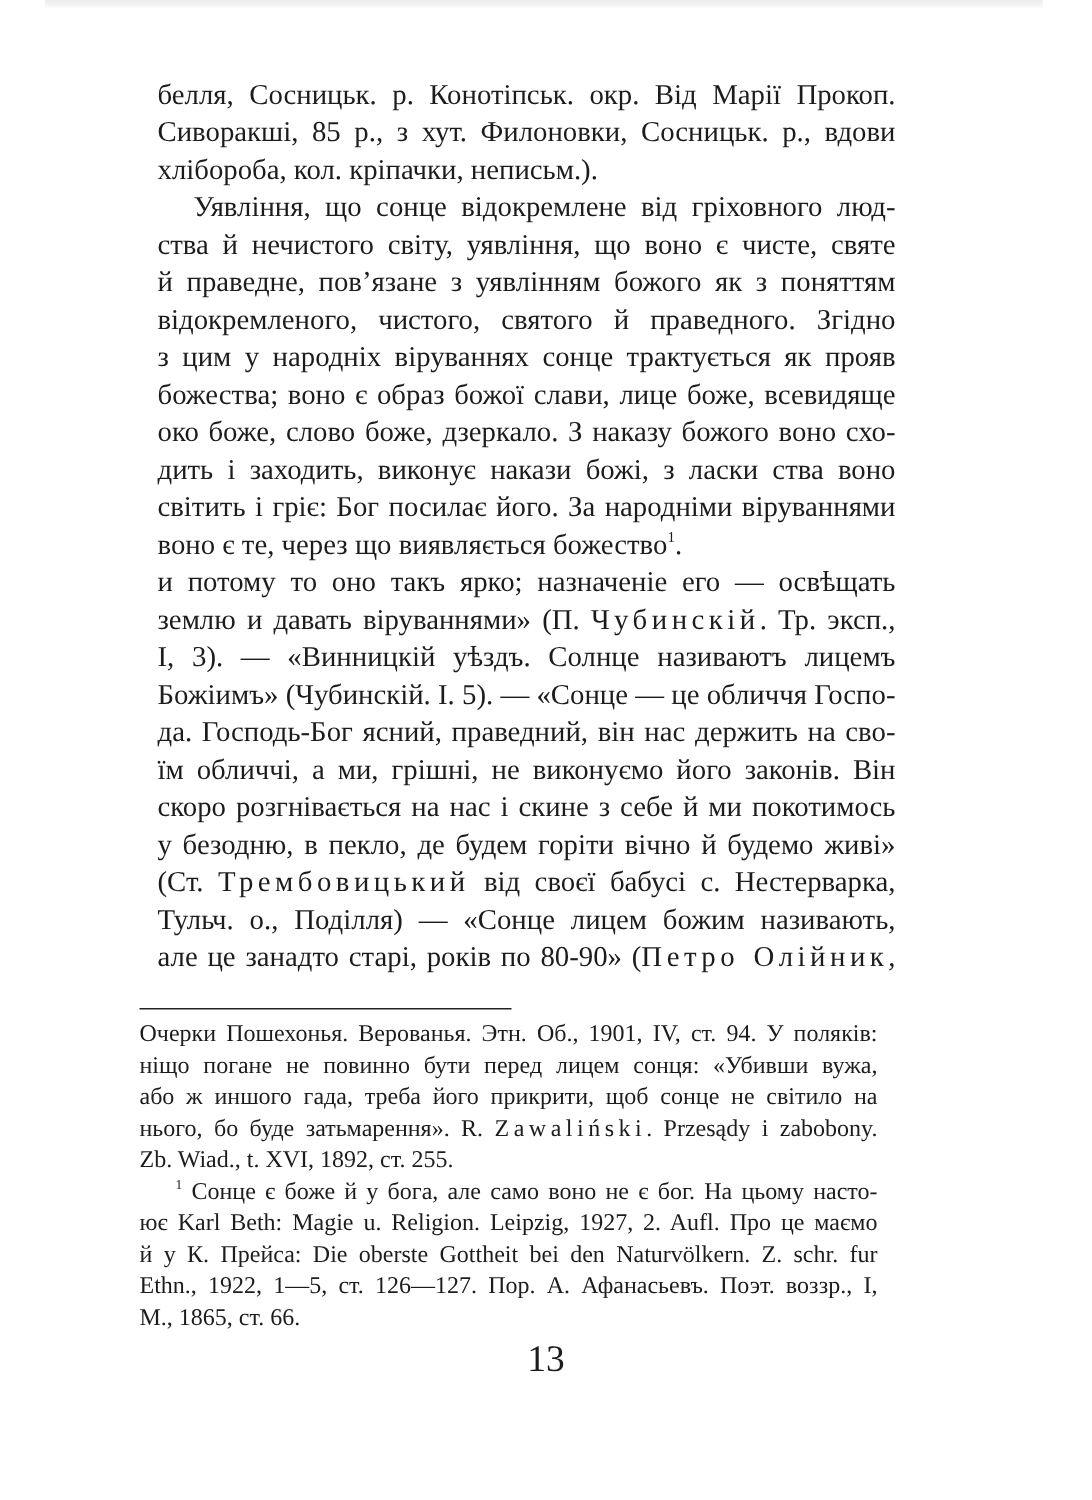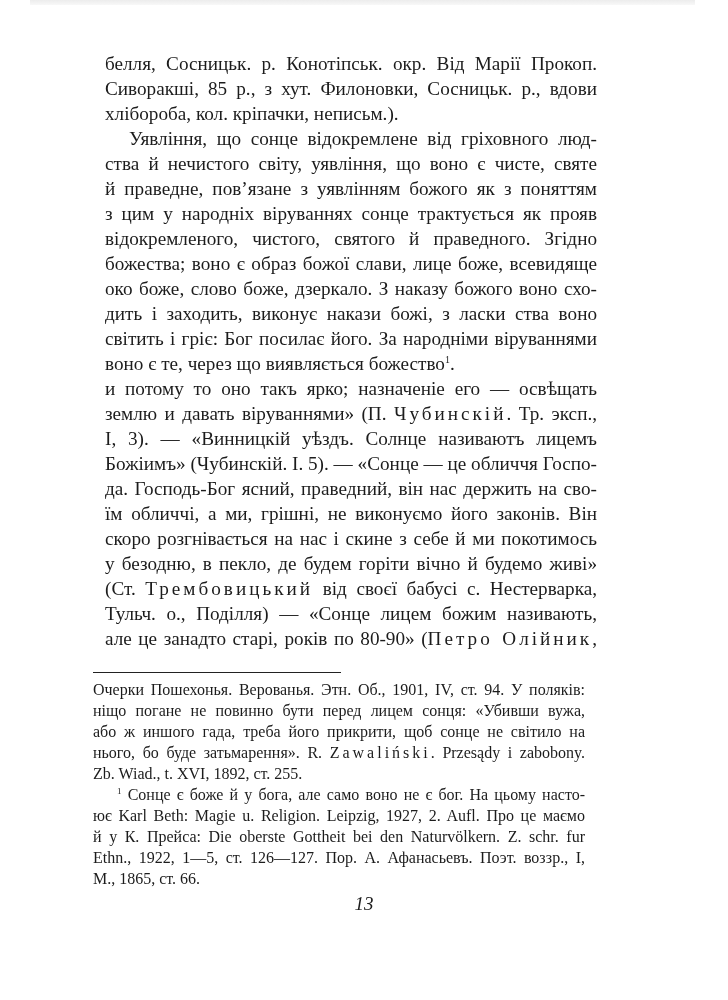--- a/index.html
+++ b/index.html
@@ -93,22 +93,21 @@
     }
     .footnotes sup {
       font-size: 9px;
     }
     .page-number {
       position: absolute;
       left: 0;
       width: 728px;
       top: 893px;
       text-align: center;
-      font-style: italic;
-      font-size: 19px;
+      font-size: 25px;
     }
     .line span { white-space: pre; }
   </style>
 </head>
 <body>
 
 <div class="top-edge"></div>
 
 <div class="page">
   <div class="body-text">
@@ -116,22 +115,22 @@
     <p>
       <span class="line">белля, Сосницьк. р. Конотіпськ. окр. Від Марії Прокоп.</span>
       <span class="line">Сиворакші, 85 р., з хут. Филоновки, Сосницьк. р., вдови</span>
       <span class="line last">хлібороба, кол. кріпачки, неписьм.).</span>
     </p>
 
     <p>
       <span class="line indent">Уявління, що сонце відокремлене від гріховного люд-</span>
       <span class="line">ства й нечистого світу, уявління, що воно є чисте, святе</span>
       <span class="line">й праведне, пов’язане з уявлінням божого як з поняттям</span>
+      <span class="line">відокремленого, чистого, святого й праведного. Згідно</span>
       <span class="line">з цим у народніх віруваннях сонце трактується як прояв</span>
-      <span class="line">відокремленого, чистого, святого й праведного. Згідно</span>
       <span class="line">божества; воно є образ божої слави, лице боже, всевидяще</span>
       <span class="line">око боже, слово боже, дзеркало. З наказу божого воно схо-</span>
       <span class="line">дить і заходить, виконує накази божі, з ласки ства воно</span>
       <span class="line">світить і гріє: Бог посилає його. За народніми віруваннями</span>
       <span class="line last"><span>воно є те, через що виявляється божество</span><sup>1</sup><span>.</span></span>
     </p>
 
     <p>
       <span class="line">и потому то оно такъ ярко; назначеніе его — освѣщать</span>
       <span class="line"><span>землю и давать віруваннями» (П. </span><span class="spaced">Чубинскій</span><span>. Тр. эксп.,</span></span>

